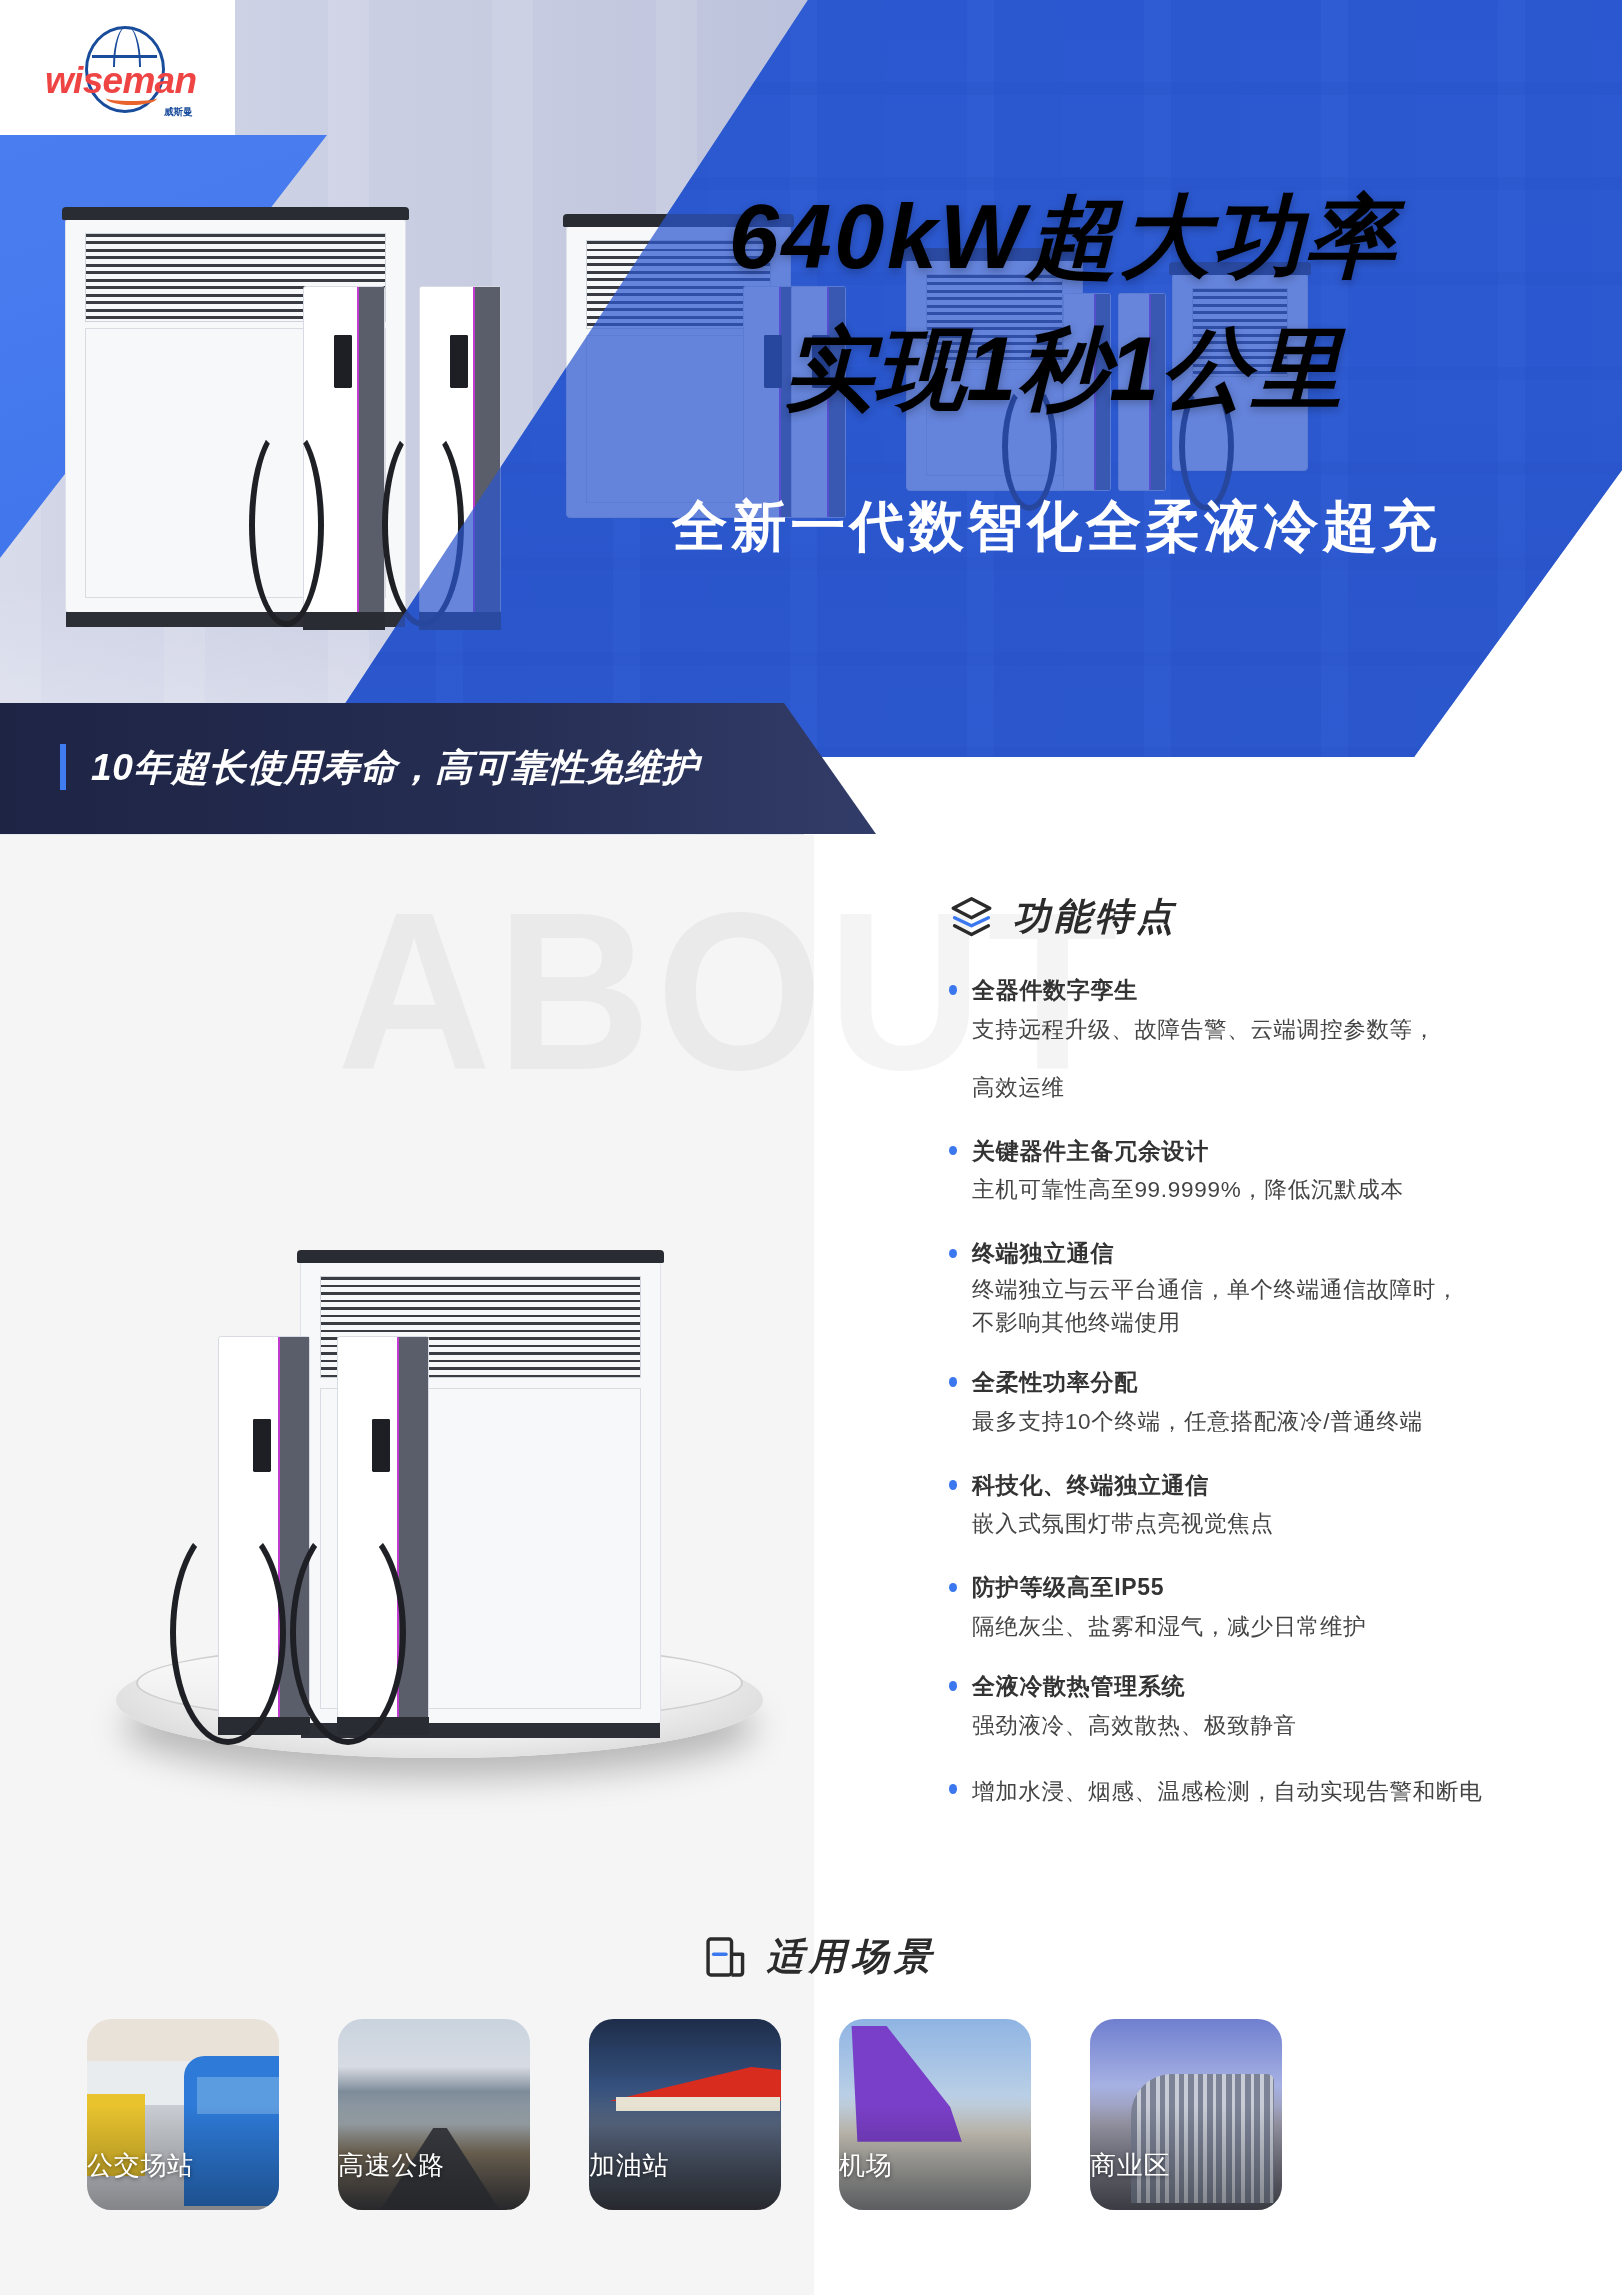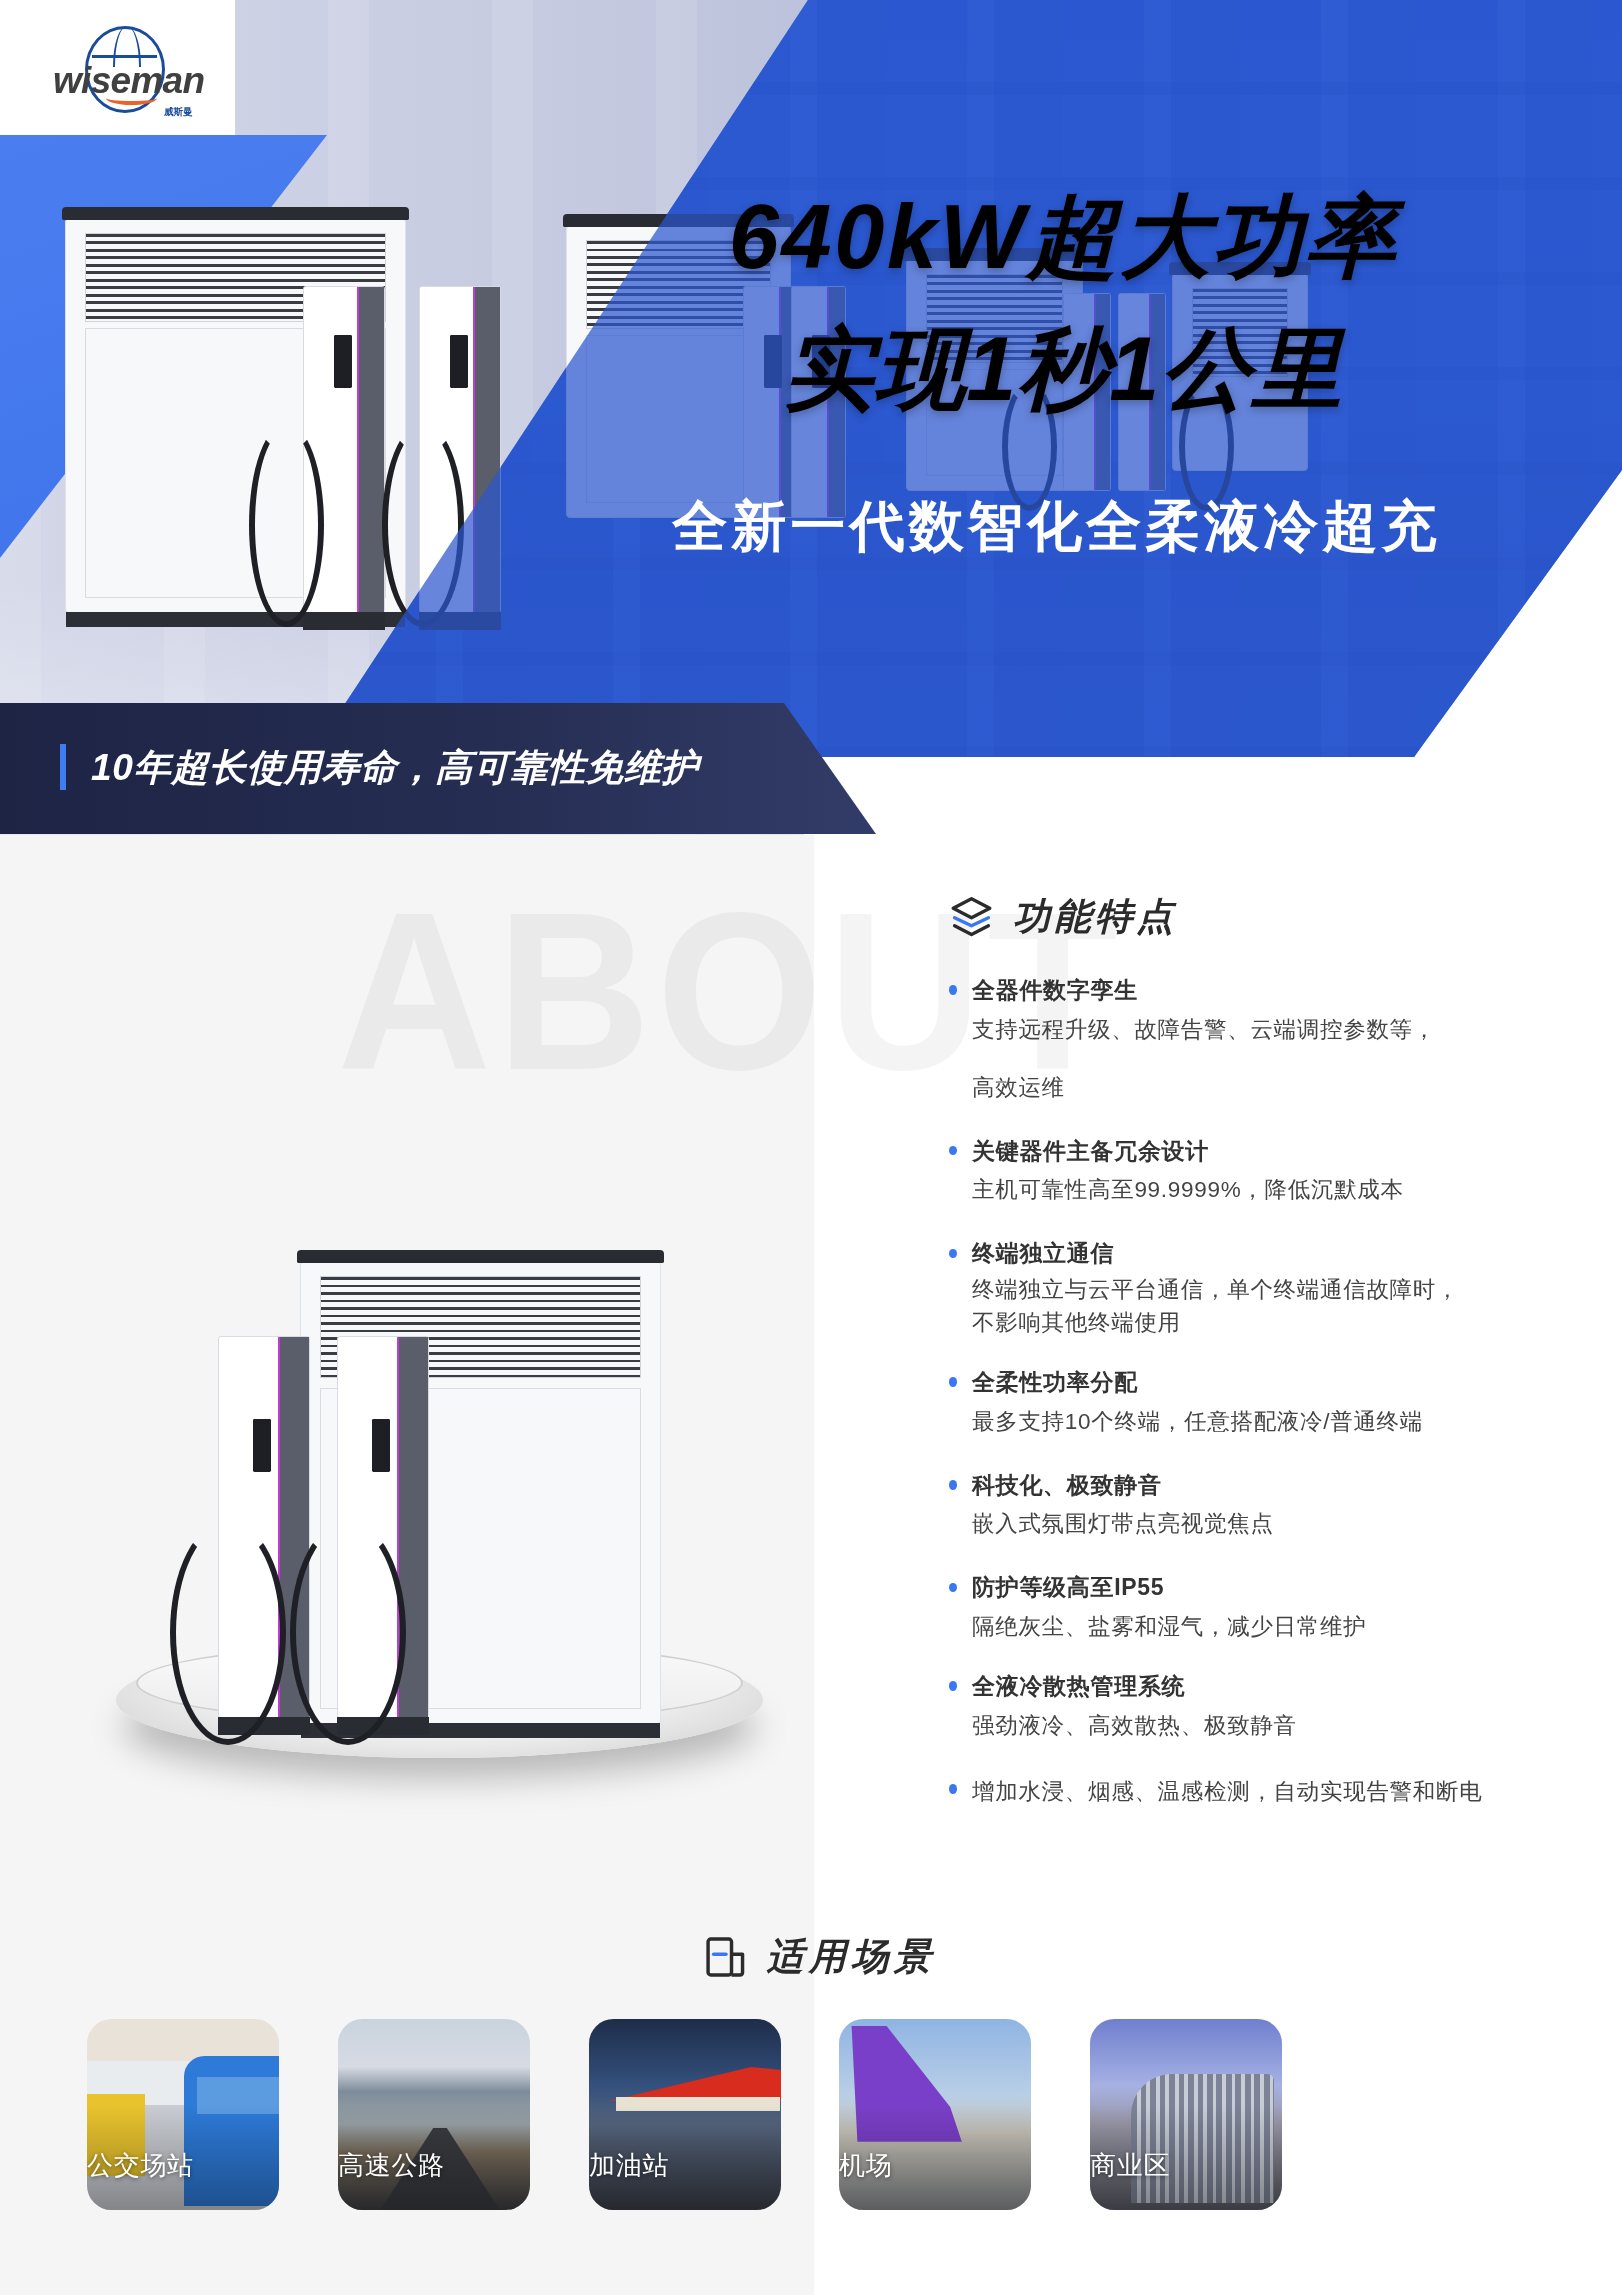--- a/index.html
+++ b/index.html
@@ -53,22 +53,22 @@
     border-left: 2.7px solid #1a4c9c; border-right: 2.7px solid #1a4c9c; border-radius: 50% 50% 0 0 / 100% 100% 0 0;
   }
   .logo-globe::after {
     content: ""; position: absolute; left: 4.1px; top: 26px; width: 65px; height: 2.7px; background: #1a4c9c;
   }
   .logo-smile {
     position: absolute; left: 65px; top: 65px; width: 51px; height: 13.6px;
     border-bottom: 4.1px solid #e8642c; border-radius: 0 0 50% 50%;
   }
   .logo-text {
-    position: absolute; left: 12px; top: 34px; font-size: 37px; font-weight: bold; font-style: italic;
-    color: #404040; letter-spacing: -0.7px; background: transparent;
+    position: absolute; left: 4px; top: 34px; font-size: 37px; font-weight: bold; font-style: italic;
+    color: #ef4444; letter-spacing: -0.7px; background: transparent;
   }
   .logo-cn { position: absolute; left: 123px; top: 80px; font-size: 9.5px; color: #1a4c9c; font-weight: bold; }
 
   
   .cabinet {
     position: absolute; background: #f7f8fa; border: 1.4px solid #dfe2e8; border-radius: 4.1px;
   }
   .cabinet .cap { position: absolute; left: -4.1px; right: -4.1px; top: -12.3px; height: 13.6px; background: #2a2c33; border-radius: 4.1px 4.1px 1.4px 1.4px; }
   .cabinet .vent {
     position: absolute; left: 19px; right: 19px; top: 13.6px; height: 89px;
@@ -310,21 +310,21 @@
     <div class="feature-desc" style="line-height:33px;">终端独立与云平台通信，单个终端通信故障时，</div>
     <div class="feature-desc" style="margin-top:0; line-height:33px;">不影响其他终端使用</div>
   </div>
   <div class="feature" style="margin-bottom:26px;">
     <span class="feature-dot"></span>
     <div class="feature-title">全柔性功率分配</div>
     <div class="feature-desc">最多支持10个终端，任意搭配液冷/普通终端</div>
   </div>
   <div class="feature" style="margin-bottom:26px;">
     <span class="feature-dot"></span>
-    <div class="feature-title">科技化、极致静音</div>
+    <div class="feature-title">科技化、终端独立通信</div>
     <div class="feature-desc">嵌入式氛围灯带点亮视觉焦点</div>
   </div>
   <div class="feature" style="margin-bottom:22px;">
     <span class="feature-dot"></span>
     <div class="feature-title">防护等级高至IP55</div>
     <div class="feature-desc">隔绝灰尘、盐雾和湿气，减少日常维护</div>
   </div>
   <div class="feature" style="margin-bottom:26px;">
     <span class="feature-dot"></span>
     <div class="feature-title">全液冷散热管理系统</div>

